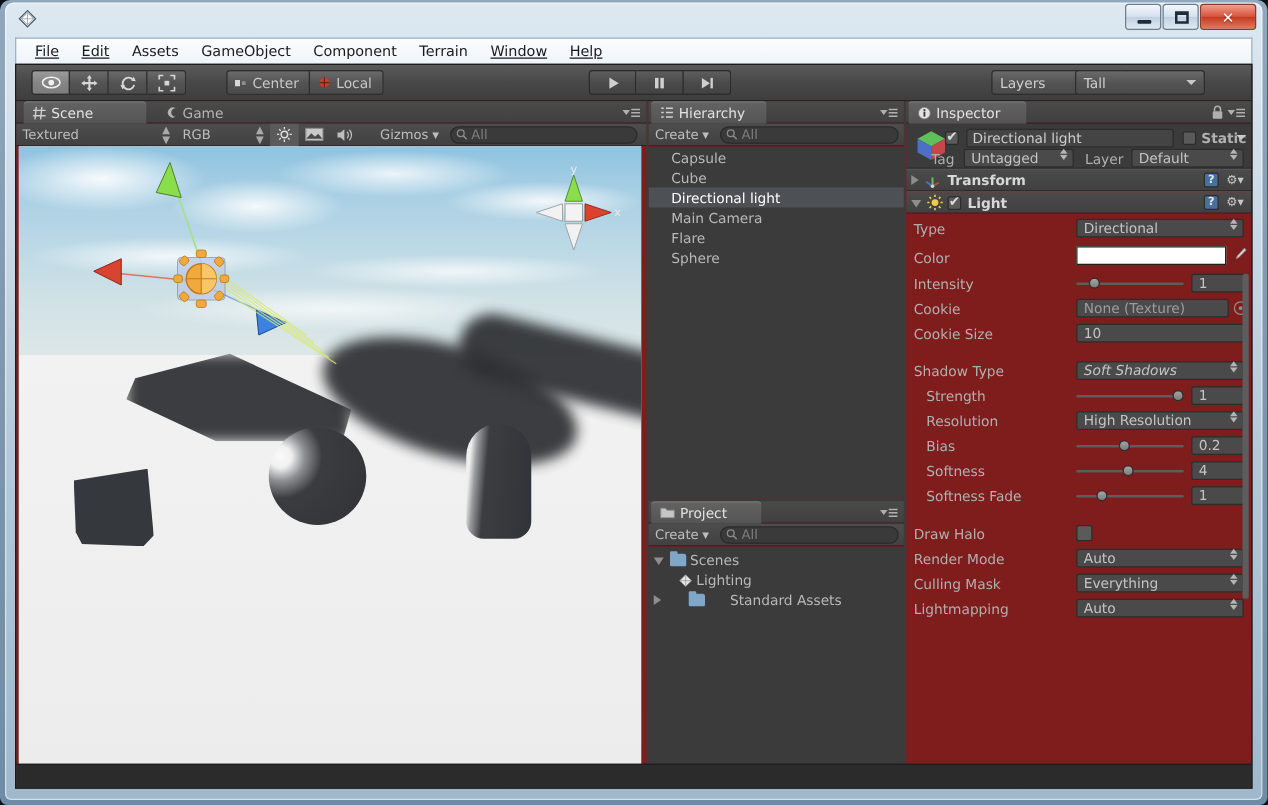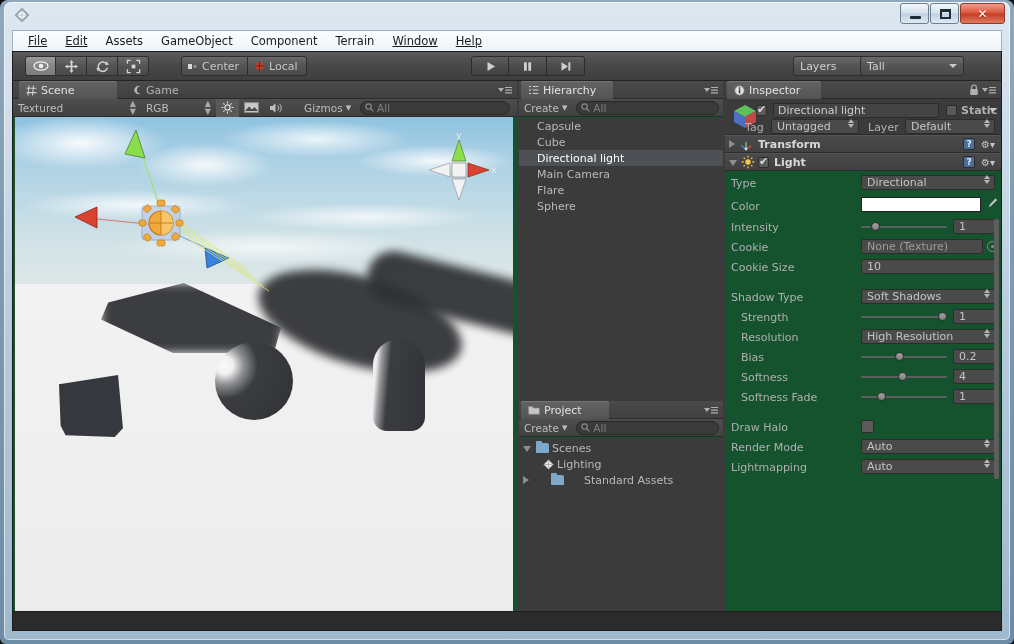--- a/index.html
+++ b/index.html
@@ -120,21 +120,21 @@
     color: #cfcfcf; font-size: 11px;
     display: flex; align-items: center; justify-content: space-between;
     cursor: pointer; white-space: nowrap;
   }
   .caret-d {
     width: 0; height: 0; border-left: 4px solid transparent; border-right: 4px solid transparent;
     border-top: 4px solid #c9c9c9; margin-left: 8px;
   }
 
   
-  .panel { position: absolute; background: #14532d; }
+  .panel { position: absolute; background: #7f1d1d; }
   .panel-tabbar {
     position: absolute; left: 0; top: 0; height: 18px; width: 100%;
     background: linear-gradient(180deg,#4a4a4a 0%,#404040 100%);
     border-bottom: 1px solid #2a2a2a;
   }
   .panel-tab {
     position: absolute; top: 0; height: 18px; padding: 0 9px 0 7px;
     display: flex; align-items: center; gap: 4px;
     font-size: 11px; color: #b4b4b4; cursor: pointer; white-space: nowrap;
   }
@@ -739,21 +739,21 @@
 
             <div class="row" style="margin-top:2px;">
               <span class="insp-label" style="position:absolute; left:6px; top:2px;">Cookie Size</span>
               <div class="fld" style="left:136px; top:0; width:137px;">
                 <span>10</span>
               </div>
             </div>
 
             <div class="row" style="margin-top:12px;">
               <span class="insp-label" style="position:absolute; left:6px; top:2px;">Shadow Type</span>
-              <div class="fld popup" style="left:136px; top:0; width:134px;">
+              <div class="fld popup" style="left:136px; top:0; width:134px;font-style:italic;">
                 <span>Soft Shadows</span>
               </div>
             </div>
 
             <div class="row" style="margin-top:2px;">
               <span class="insp-label" style="position:absolute; left:16px; top:2px;">Strength</span>
               <div class="slider-track" style="left:136px; width:86px;"></div>
               <div class="slider-knob" style="left:213px;"></div>
               <div class="fld" style="left:228px; top:0; width:45px;">
                 <span>1</span>
@@ -800,20 +800,26 @@
             </div>
 
 
             <div class="row" style="margin-top:2px;">
               <span class="insp-label" style="position:absolute; left:6px; top:2px;">Render Mode</span>
               <div class="fld popup" style="left:136px; top:0; width:134px;">
                 <span>Auto</span>
               </div>
             </div>
 
+            <div class="row" style="margin-top:2px;">
+              <span class="insp-label" style="position:absolute; left:6px; top:2px;">Culling Mask</span>
+              <div class="fld popup" style="left:136px; top:0; width:134px;">
+                <span>Everything</span>
+              </div>
+            </div>
 
             <div class="row" style="margin-top:2px;">
               <span class="insp-label" style="position:absolute; left:6px; top:2px;">Lightmapping</span>
               <div class="fld popup" style="left:136px; top:0; width:134px;">
                 <span>Auto</span>
               </div>
             </div>
           </div>
 
           <div class="vscroll" style="right:2px; top:120px; height:260px;"></div>

